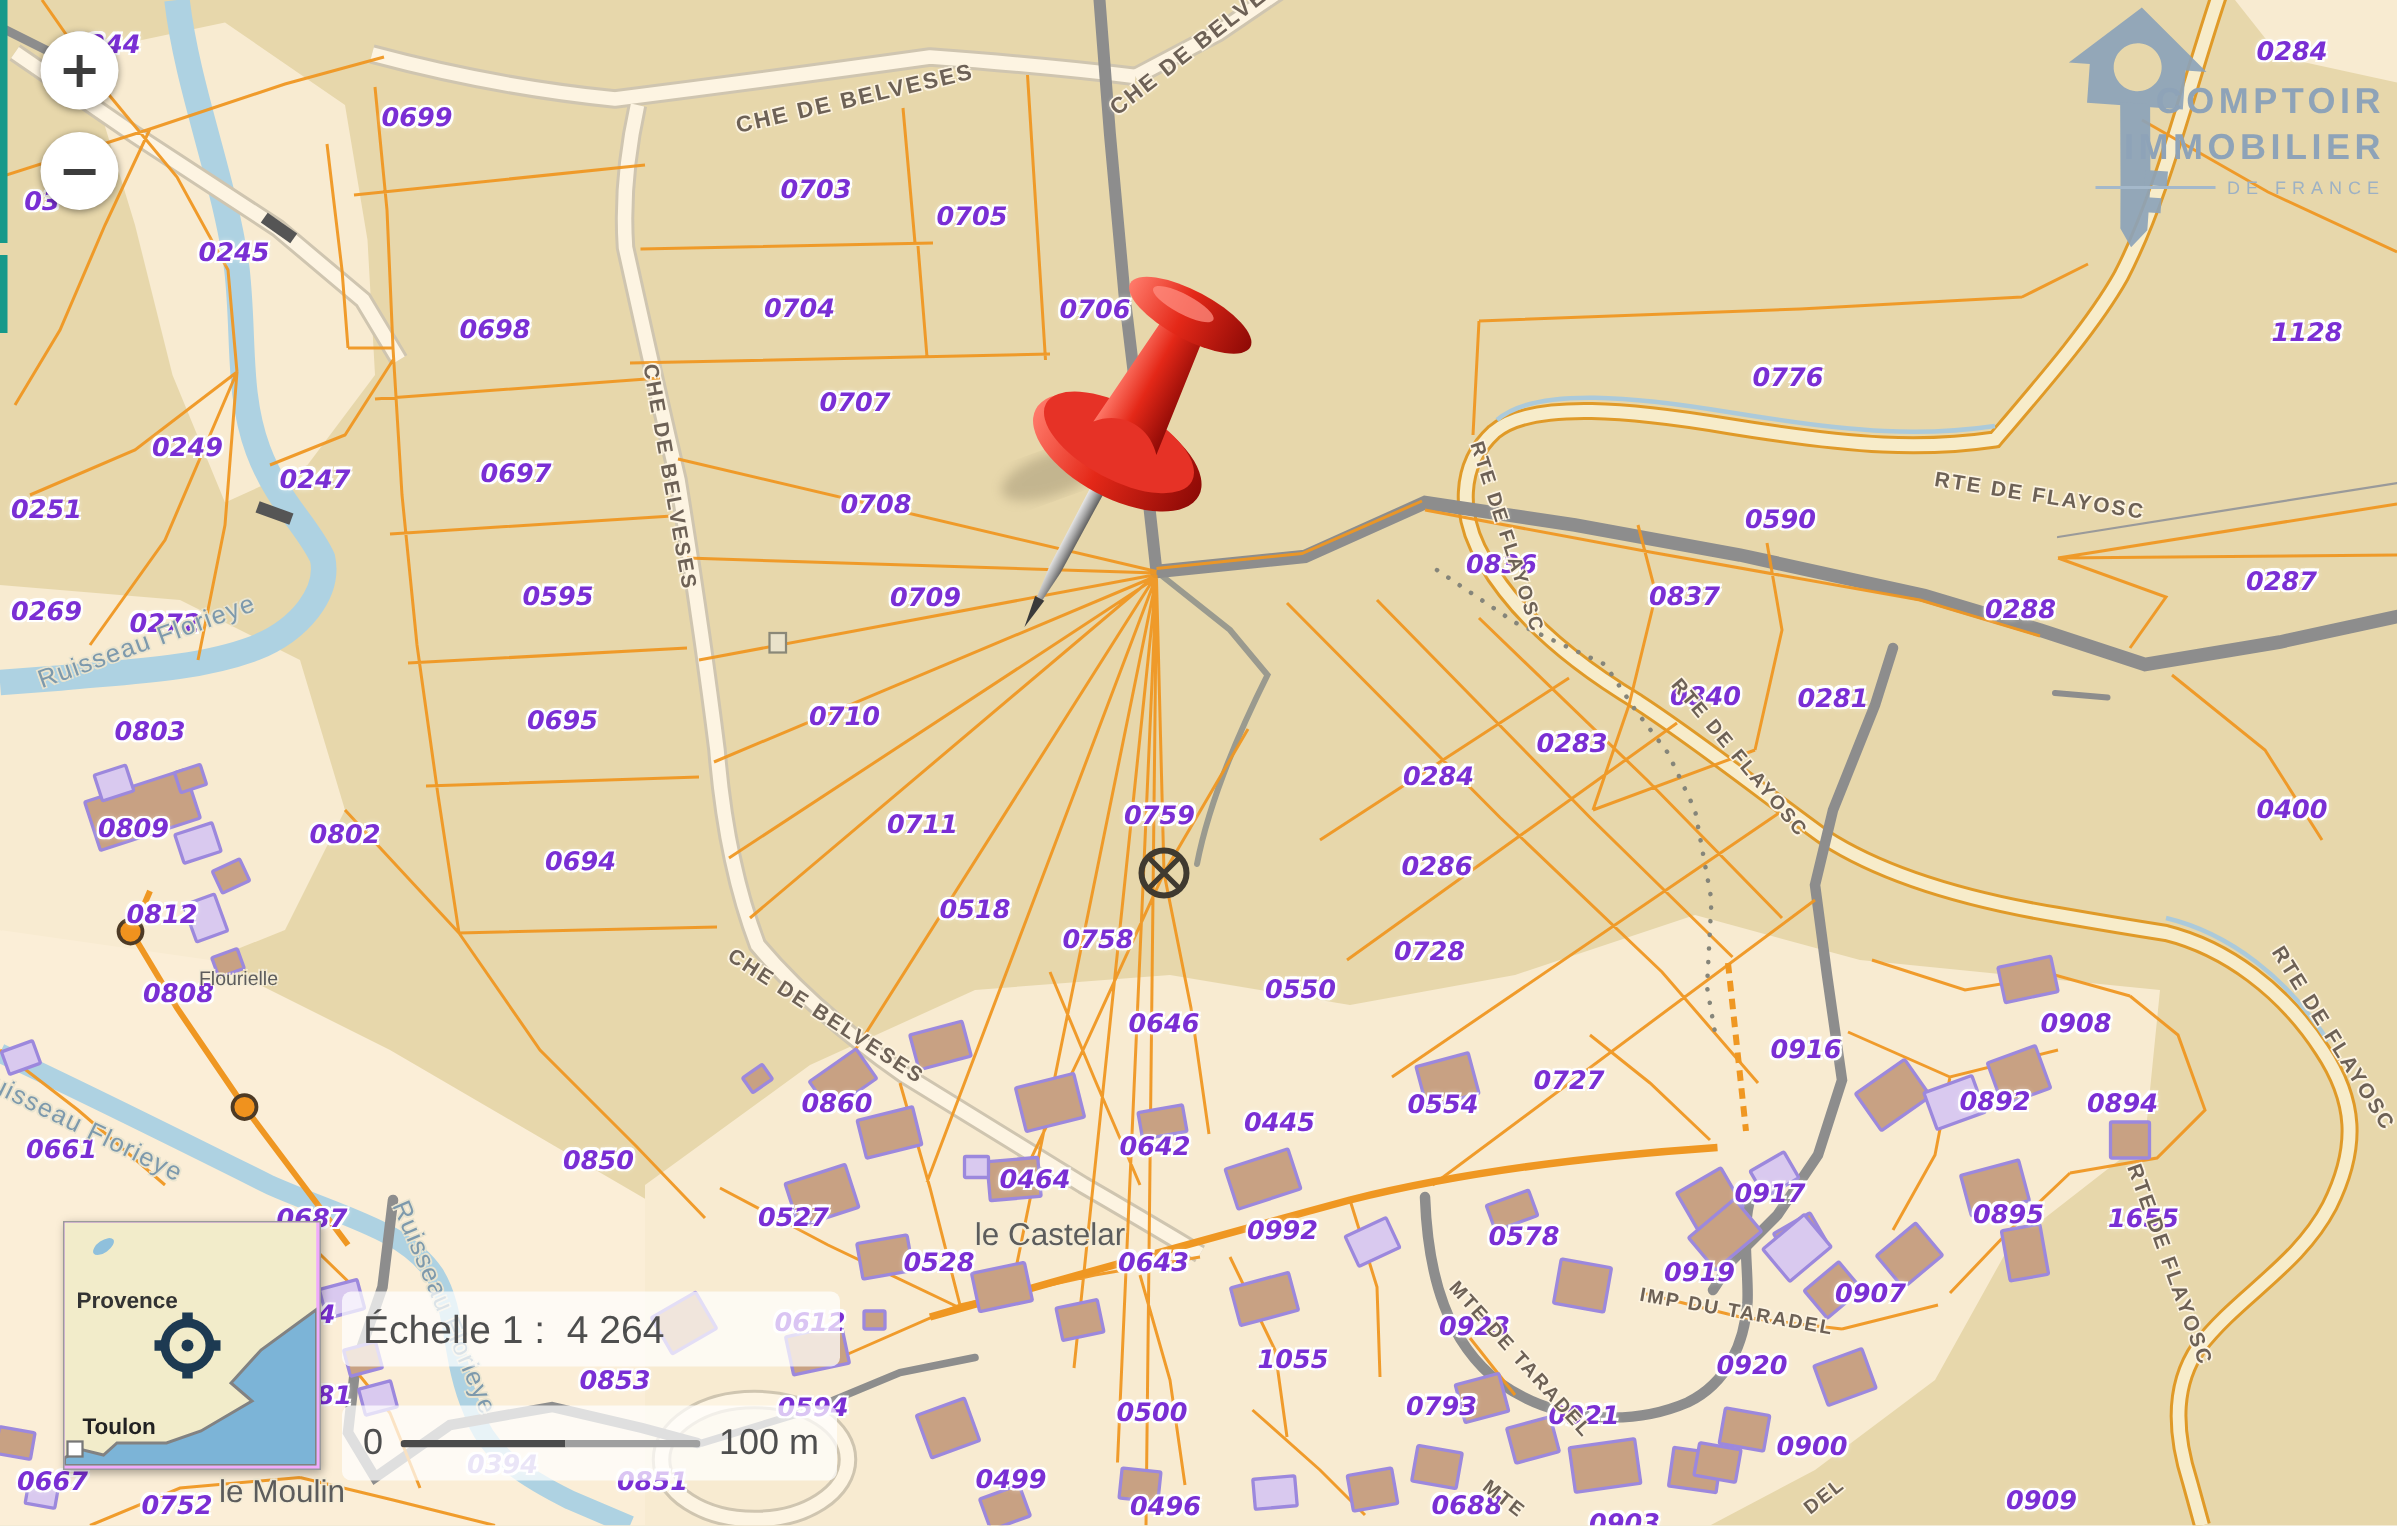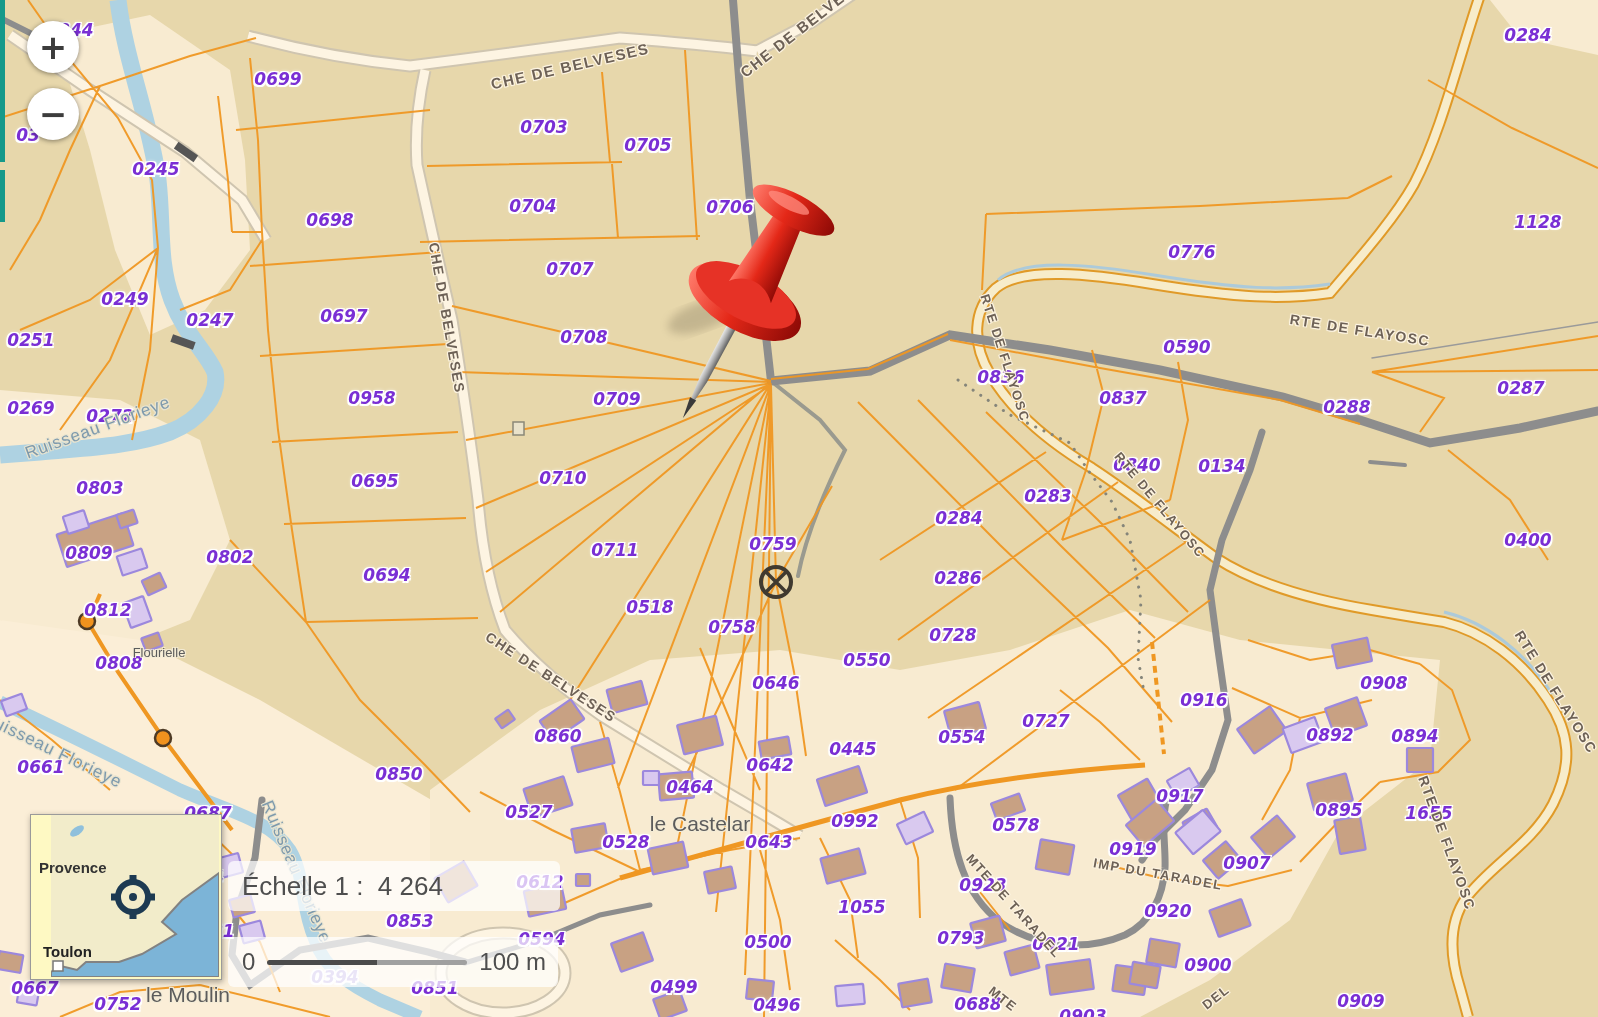--- a/index.html
+++ b/index.html
@@ -33,22 +33,22 @@
   .logo-l3{font:400 12px "Liberation Sans",sans-serif;color:#9db1c4;letter-spacing:4px;}
   #scalebox{position:absolute;left:228px;top:861px;width:332px;height:50px;border-radius:6px;
     background:rgba(255,255,255,.72);display:flex;align-items:center;padding-left:14px;box-sizing:border-box;
     font:400 26px "Liberation Sans",sans-serif;color:#4e4e4e;white-space:pre;}
   #barbox{position:absolute;left:228px;top:937px;width:330px;height:50px;border-radius:6px;
     background:rgba(255,255,255,.72);display:flex;align-items:center;box-sizing:border-box;
     padding:0 12px 0 14px;font:400 24px "Liberation Sans",sans-serif;color:#4e4e4e;}
   #barbox .bar{flex:1;display:flex;height:5px;margin:0 12px;border-radius:3px;overflow:hidden;}
   #barbox .seg1{width:55%;background:#4b4b4b;}
   #barbox .seg2{width:45%;background:#a0a0a0;}
-  #minimap{position:absolute;left:30px;top:814px;width:170px;height:164px;background:#fef9c3;
-    border:1px solid #9a9a9a;box-shadow:1px 2px 6px rgba(0,0,0,.35);cursor:pointer;padding-left:20px;}
+  #minimap{position:absolute;left:42px;top:814px;width:170px;height:164px;background:#f0abfc;
+    border:1px solid #9a9a9a;box-shadow:1px 2px 6px rgba(0,0,0,.35);cursor:pointer;}
   #minimap .mm-region{position:absolute;left:8px;top:44px;font:700 15px "Liberation Sans",sans-serif;color:#333;}
   #minimap .mm-city{position:absolute;left:12px;top:128px;font:700 15px "Liberation Sans",sans-serif;color:#222;}
 </style>
 </head>
 <body>
 
 <div id="app">
 
   <svg id="map" width="1598" height="1017" viewBox="0 0 1598 1017">
     <defs>
@@ -242,21 +242,21 @@
       <span class="lbl plabel" style="left: 533px; top: 206px; transform: translate(-50%, -50%);">0704</span>
       <span class="lbl plabel" style="left: 730px; top: 207px; transform: translate(-50%, -50%);">0706</span>
       <span class="lbl plabel" style="left: 330px; top: 220px; transform: translate(-50%, -50%);">0698</span>
       <span class="lbl plabel" style="left: 156px; top: 169px; transform: translate(-50%, -50%);">0245</span>
       <span class="lbl plabel" style="left: 570px; top: 269px; transform: translate(-50%, -50%);">0707</span>
       <span class="lbl plabel" style="left: 125px; top: 299px; transform: translate(-50%, -50%);">0249</span>
       <span class="lbl plabel" style="left: 210px; top: 320px; transform: translate(-50%, -50%);">0247</span>
       <span class="lbl plabel" style="left: 31px; top: 340px; transform: translate(-50%, -50%);">0251</span>
       <span class="lbl plabel" style="left: 344px; top: 316px; transform: translate(-50%, -50%);">0697</span>
       <span class="lbl plabel" style="left: 584px; top: 337px; transform: translate(-50%, -50%);">0708</span>
-      <span class="lbl plabel" style="left: 372px; top: 398px; transform: translate(-50%, -50%);">0958</span>
+      <span class="lbl plabel" style="left: 372px; top: 398px; transform: translate(-50%, -50%);">0595</span>
       <span class="lbl plabel" style="left: 617px; top: 399px; transform: translate(-50%, -50%);">0709</span>
       <span class="lbl plabel" style="left: 31px; top: 408px; transform: translate(-50%, -50%);">0269</span>
       <span class="lbl plabel" style="left: 110px; top: 416px; transform: translate(-50%, -50%);">0272</span>
       <span class="lbl plabel" style="left: 100px; top: 488px; transform: translate(-50%, -50%);">0803</span>
       <span class="lbl plabel" style="left: 563px; top: 478px; transform: translate(-50%, -50%);">0710</span>
       <span class="lbl plabel" style="left: 375px; top: 481px; transform: translate(-50%, -50%);">0695</span>
       <span class="lbl plabel" style="left: 89px; top: 553px; transform: translate(-50%, -50%);">0809</span>
       <span class="lbl plabel" style="left: 230px; top: 557px; transform: translate(-50%, -50%);">0802</span>
       <span class="lbl plabel" style="left: 615px; top: 550px; transform: translate(-50%, -50%);">0711</span>
       <span class="lbl plabel" style="left: 773px; top: 544px; transform: translate(-50%, -50%);">0759</span>
@@ -313,21 +313,21 @@
       <span class="lbl plabel" style="left: 118px; top: 1004px; transform: translate(-50%, -50%);">0752</span>
       <span class="lbl plabel" style="left: 1528px; top: 35px; transform: translate(-50%, -50%);">0284</span>
       <span class="lbl plabel" style="left: 1538px; top: 222px; transform: translate(-50%, -50%);">1128</span>
       <span class="lbl plabel" style="left: 1192px; top: 252px; transform: translate(-50%, -50%);">0776</span>
       <span class="lbl plabel" style="left: 1187px; top: 347px; transform: translate(-50%, -50%);">0590</span>
       <span class="lbl plabel" style="left: 1001px; top: 377px; transform: translate(-50%, -50%);">0836</span>
       <span class="lbl plabel" style="left: 1123px; top: 398px; transform: translate(-50%, -50%);">0837</span>
       <span class="lbl plabel" style="left: 1521px; top: 388px; transform: translate(-50%, -50%);">0287</span>
       <span class="lbl plabel" style="left: 1347px; top: 407px; transform: translate(-50%, -50%);">0288</span>
       <span class="lbl plabel" style="left: 1137px; top: 465px; transform: translate(-50%, -50%);">0840</span>
-      <span class="lbl plabel" style="left: 1222px; top: 466px; transform: translate(-50%, -50%);">0134</span>
+      <span class="lbl plabel" style="left: 1222px; top: 466px; transform: translate(-50%, -50%);">0281</span>
       <span class="lbl plabel" style="left: 1048px; top: 496px; transform: translate(-50%, -50%);">0283</span>
       <span class="lbl plabel" style="left: 959px; top: 518px; transform: translate(-50%, -50%);">0284</span>
       <span class="lbl plabel" style="left: 1528px; top: 540px; transform: translate(-50%, -50%);">0400</span>
       <span class="lbl plabel" style="left: 958px; top: 578px; transform: translate(-50%, -50%);">0286</span>
       <span class="lbl plabel" style="left: 953px; top: 635px; transform: translate(-50%, -50%);">0728</span>
       <span class="lbl rlabel" style="left: 570px; top: 66px; font-size: 15px; transform: translate(-50%, -50%) rotate(-13deg);">CHE DE BELVESES</span>
       <span class="lbl rlabel" style="left: 806px; top: 24px; font-size: 15px; transform: translate(-50%, -50%) rotate(-38deg);">CHE DE BELVESES</span>
       <span class="lbl rlabel" style="left: 447px; top: 318px; font-size: 14px; transform: translate(-50%, -50%) rotate(80deg);">CHE DE BELVESES</span>
       <span class="lbl rlabel" style="left: 551px; top: 677px; font-size: 14px; transform: translate(-50%, -50%) rotate(33deg);">CHE DE BELVESES</span>
       <span class="lbl rlabel" style="left: 1005px; top: 358px; font-size: 13px; transform: translate(-50%, -50%) rotate(72deg);">RTE DE FLAYOSC</span>
@@ -364,20 +364,39 @@
     <div class="teal" style="top:0;height:162px;"></div>
     <div class="teal" style="top:170px;height:52px;"></div>
 
     <div class="zbtn" id="zoom-in">
       <span>+</span>
     </div>
     <div class="zbtn" id="zoom-out">
       <span>−</span>
     </div>
 
+    <div id="logo">
+      <svg width="110" height="165" viewBox="0 0 110 165" style="position:absolute;left:28px;top:0;">
+        <g transform="translate(12,2) rotate(4)" fill="#8ca3b9" opacity="0.92">
+          <path fill-rule="evenodd" d="M42,0 L88,40 L74,40 L74,66 L10,66 L10,40 L-4,40 Z
+                   M42,24 a16,16 0 1,0 0.01,0 Z"></path>
+          <path d="M32,64 L52,64 L56,118 L56,148 L46,160 L38,148 L36,118 Z"></path>
+          <rect x="52" y="108" width="15" height="10"></rect>
+          <rect x="52" y="126" width="12" height="10"></rect>
+        </g>
+      </svg>
+      <div class="txt">
+        <span class="logo-l1">COMPTOIR</span>
+        <span class="logo-l2">IMMOBILIER</span>
+        <span class="logo-l3row">
+          <span class="logo-rule"></span>
+          <span class="logo-l3">DE FRANCE</span>
+        </span>
+      </div>
+    </div>
 
     <div id="scalebox">
       <span>Échelle 1 :  4 264</span>
     </div>
 
     <div id="barbox">
       <span>0</span>
       <span class="bar">
           <span class="seg1"></span>
           <span class="seg2"></span>

